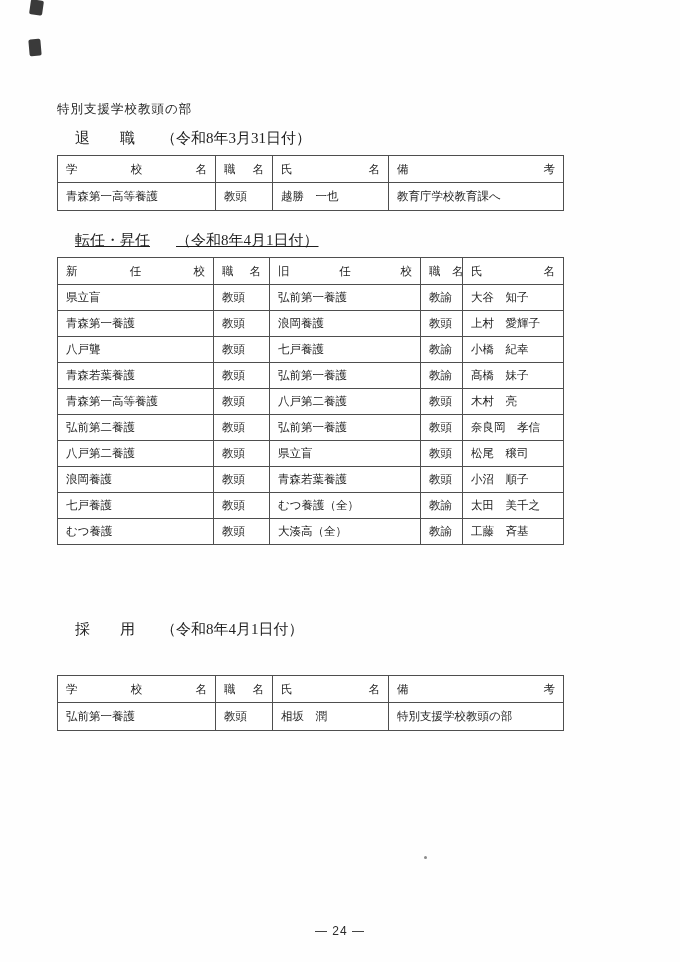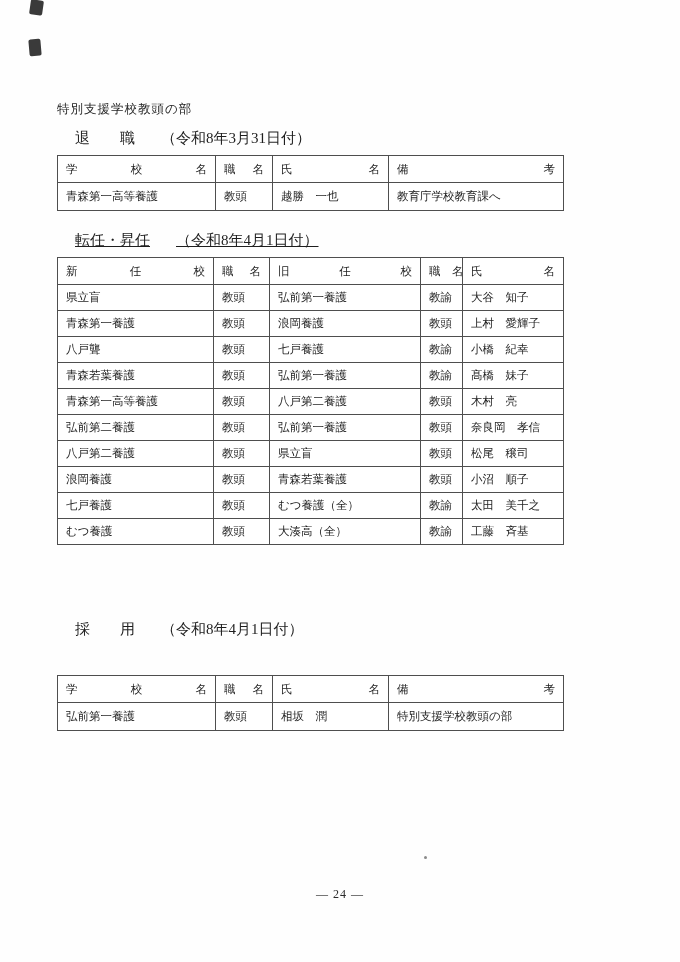--- a/index.html
+++ b/index.html
@@ -29,23 +29,23 @@
   th,td{
     border:1px solid #4e4e4e;font-size:11.5px;font-weight:normal;
     padding:0 8px;vertical-align:middle;overflow:hidden;white-space:nowrap;
   }
   th{
     height:26px;text-align:justify;text-align-last:justify;
   }
   td{height:27px;text-align:left;}
   #table-transfer td{height:25px;}
   .page-number{
-    position:absolute;left:0;right:0;top:887px;text-align:center;
+    position:absolute;left:0;right:0;top:924px;text-align:center;
     font-size:12px;letter-spacing:1px;color:#2a2a2a;
-    font-family:Liberation Serif, serif;
+    font-family:Liberation Sans, sans-serif;
   }
 </style>
 </head>
 <body>
 
 <div class="mark" id="mark1"></div>
 <div class="mark" id="mark2"></div>
 <div class="speck" id="speck1"></div>
 
 <div class="doc-title">特別支援学校教頭の部</div>

